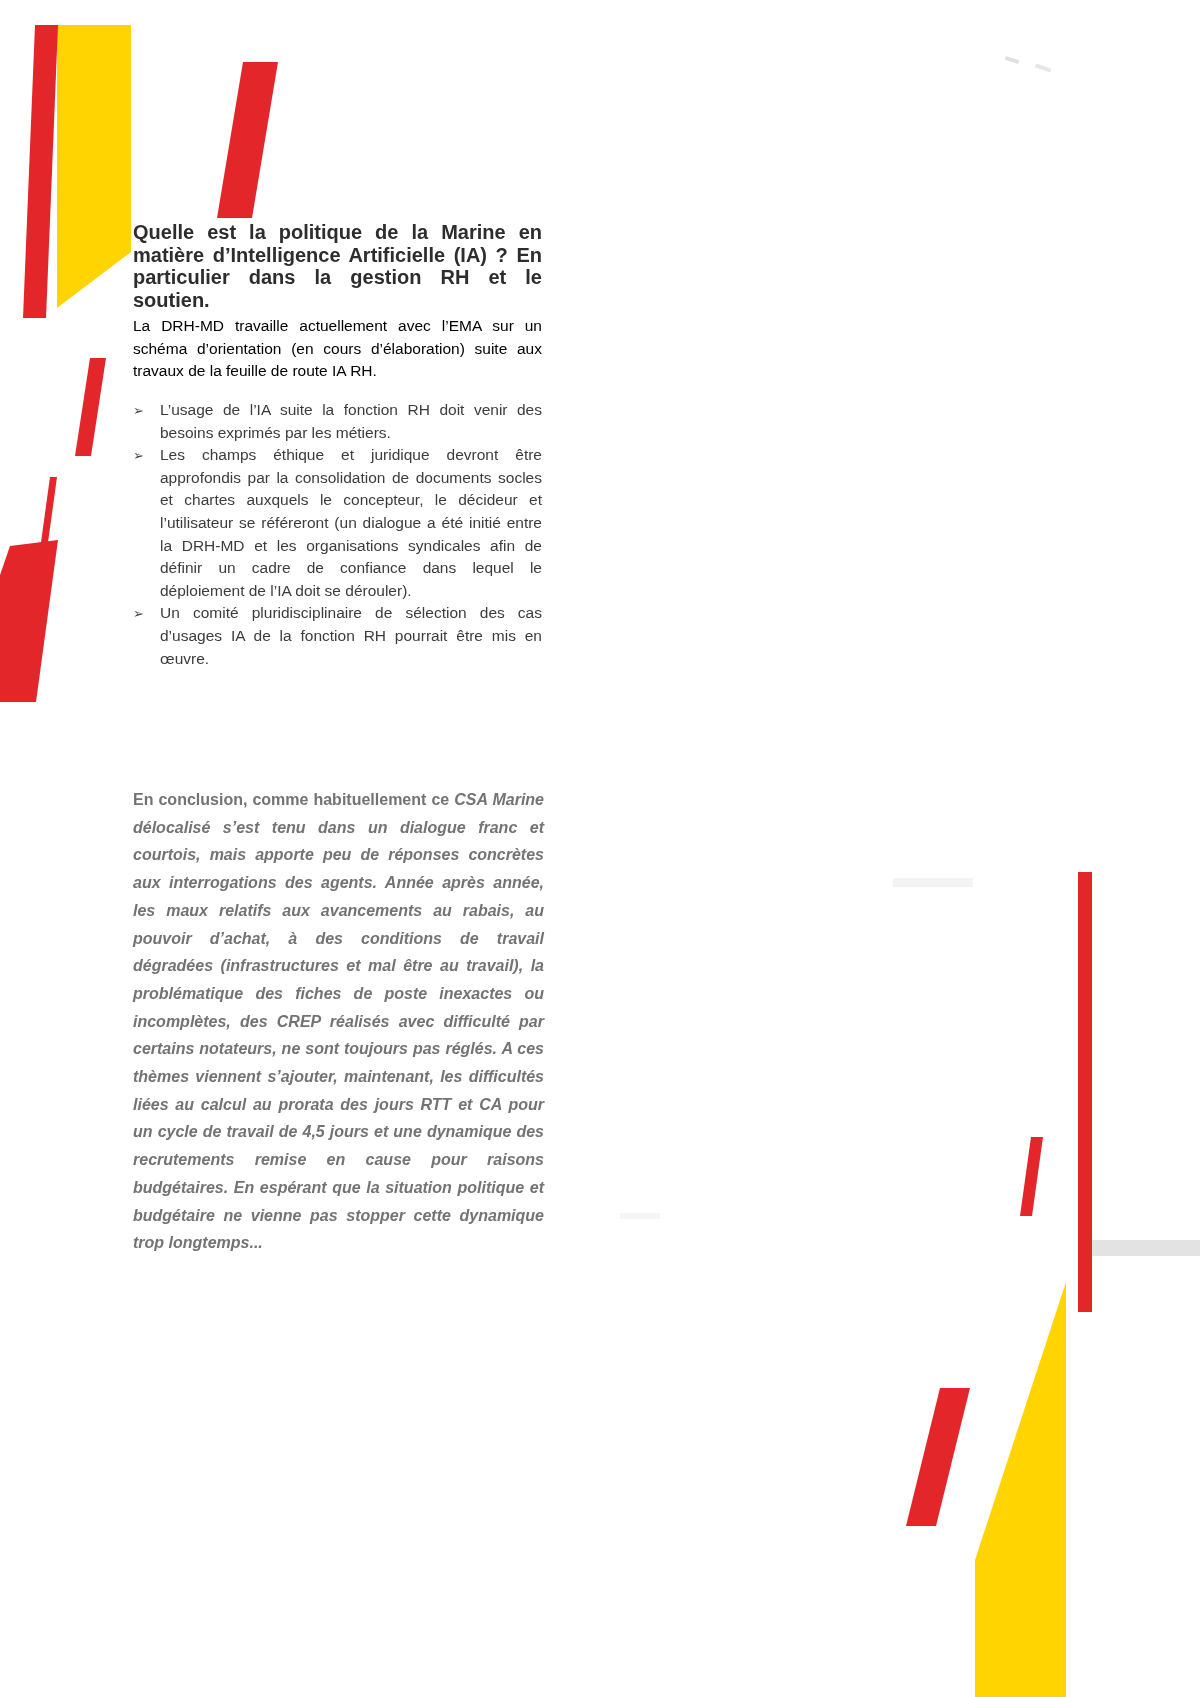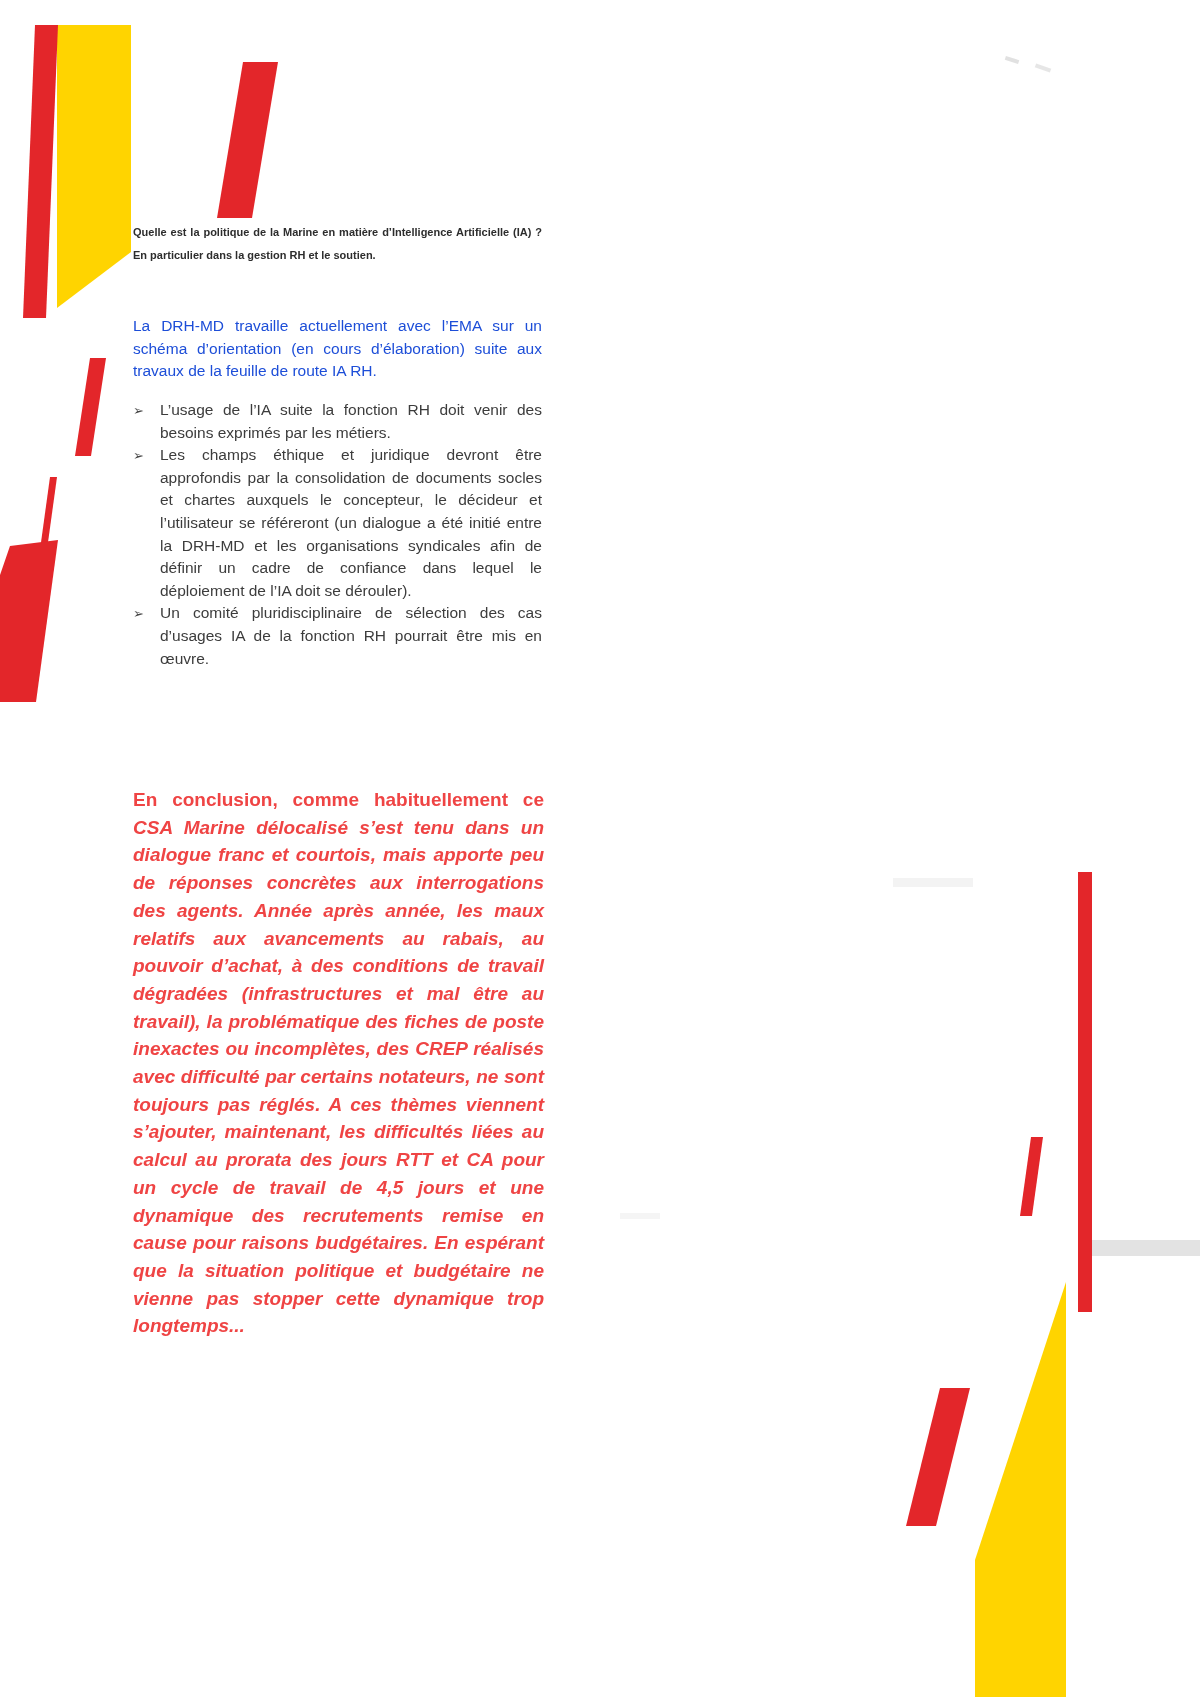--- a/index.html
+++ b/index.html
@@ -13,40 +13,40 @@
     position:relative;width:1200px;height:1697px;background:#ffffff;overflow:hidden;
     color:#333333;
   }
   .deco{position:absolute;left:0;top:0;width:1200px;height:1697px;pointer-events:none;}
   .red{fill:var(--red);}
   .yellow{fill:var(--yellow);}
   .artifact{fill:#9a9a9a;}
 
   .question{
     position:absolute;left:133px;top:221px;width:409px;
-    font-size:11px;font-weight:700;line-height:22.5px;
+    font-size:20px;font-weight:700;line-height:22.5px;
     text-align:justify;color:#2d2d2d;
   }
   .intro{
     position:absolute;left:133px;top:315px;width:409px;
     font-size:15.5px;font-weight:400;line-height:22.5px;
-    text-align:justify;color:#1d4ed8;
+    text-align:justify;color:#000000;
   }
   .bullets{
     position:absolute;left:133px;top:399px;width:409px;
     list-style:none;font-size:15.5px;line-height:22.6px;color:#3c3c3c;
   }
   .bullets li{position:relative;padding-left:27px;text-align:justify;}
   .bullets .marker{
     position:absolute;left:0;top:1px;font-size:13px;color:#444444;
   }
   .conclusion{
     position:absolute;left:133px;top:786px;width:411px;
-    font-size:19px;font-weight:700;line-height:27.7px;
-    text-align:justify;color:#ef4444;
+    font-size:16px;font-weight:700;line-height:27.7px;
+    text-align:justify;color:#737373;
   }
   .conclusion .ital{font-style:italic;}
 </style>
 </head>
 <body>
 
 <div class="page">
 
   <svg class="deco" viewBox="0 0 1200 1697" aria-hidden="true">
 

